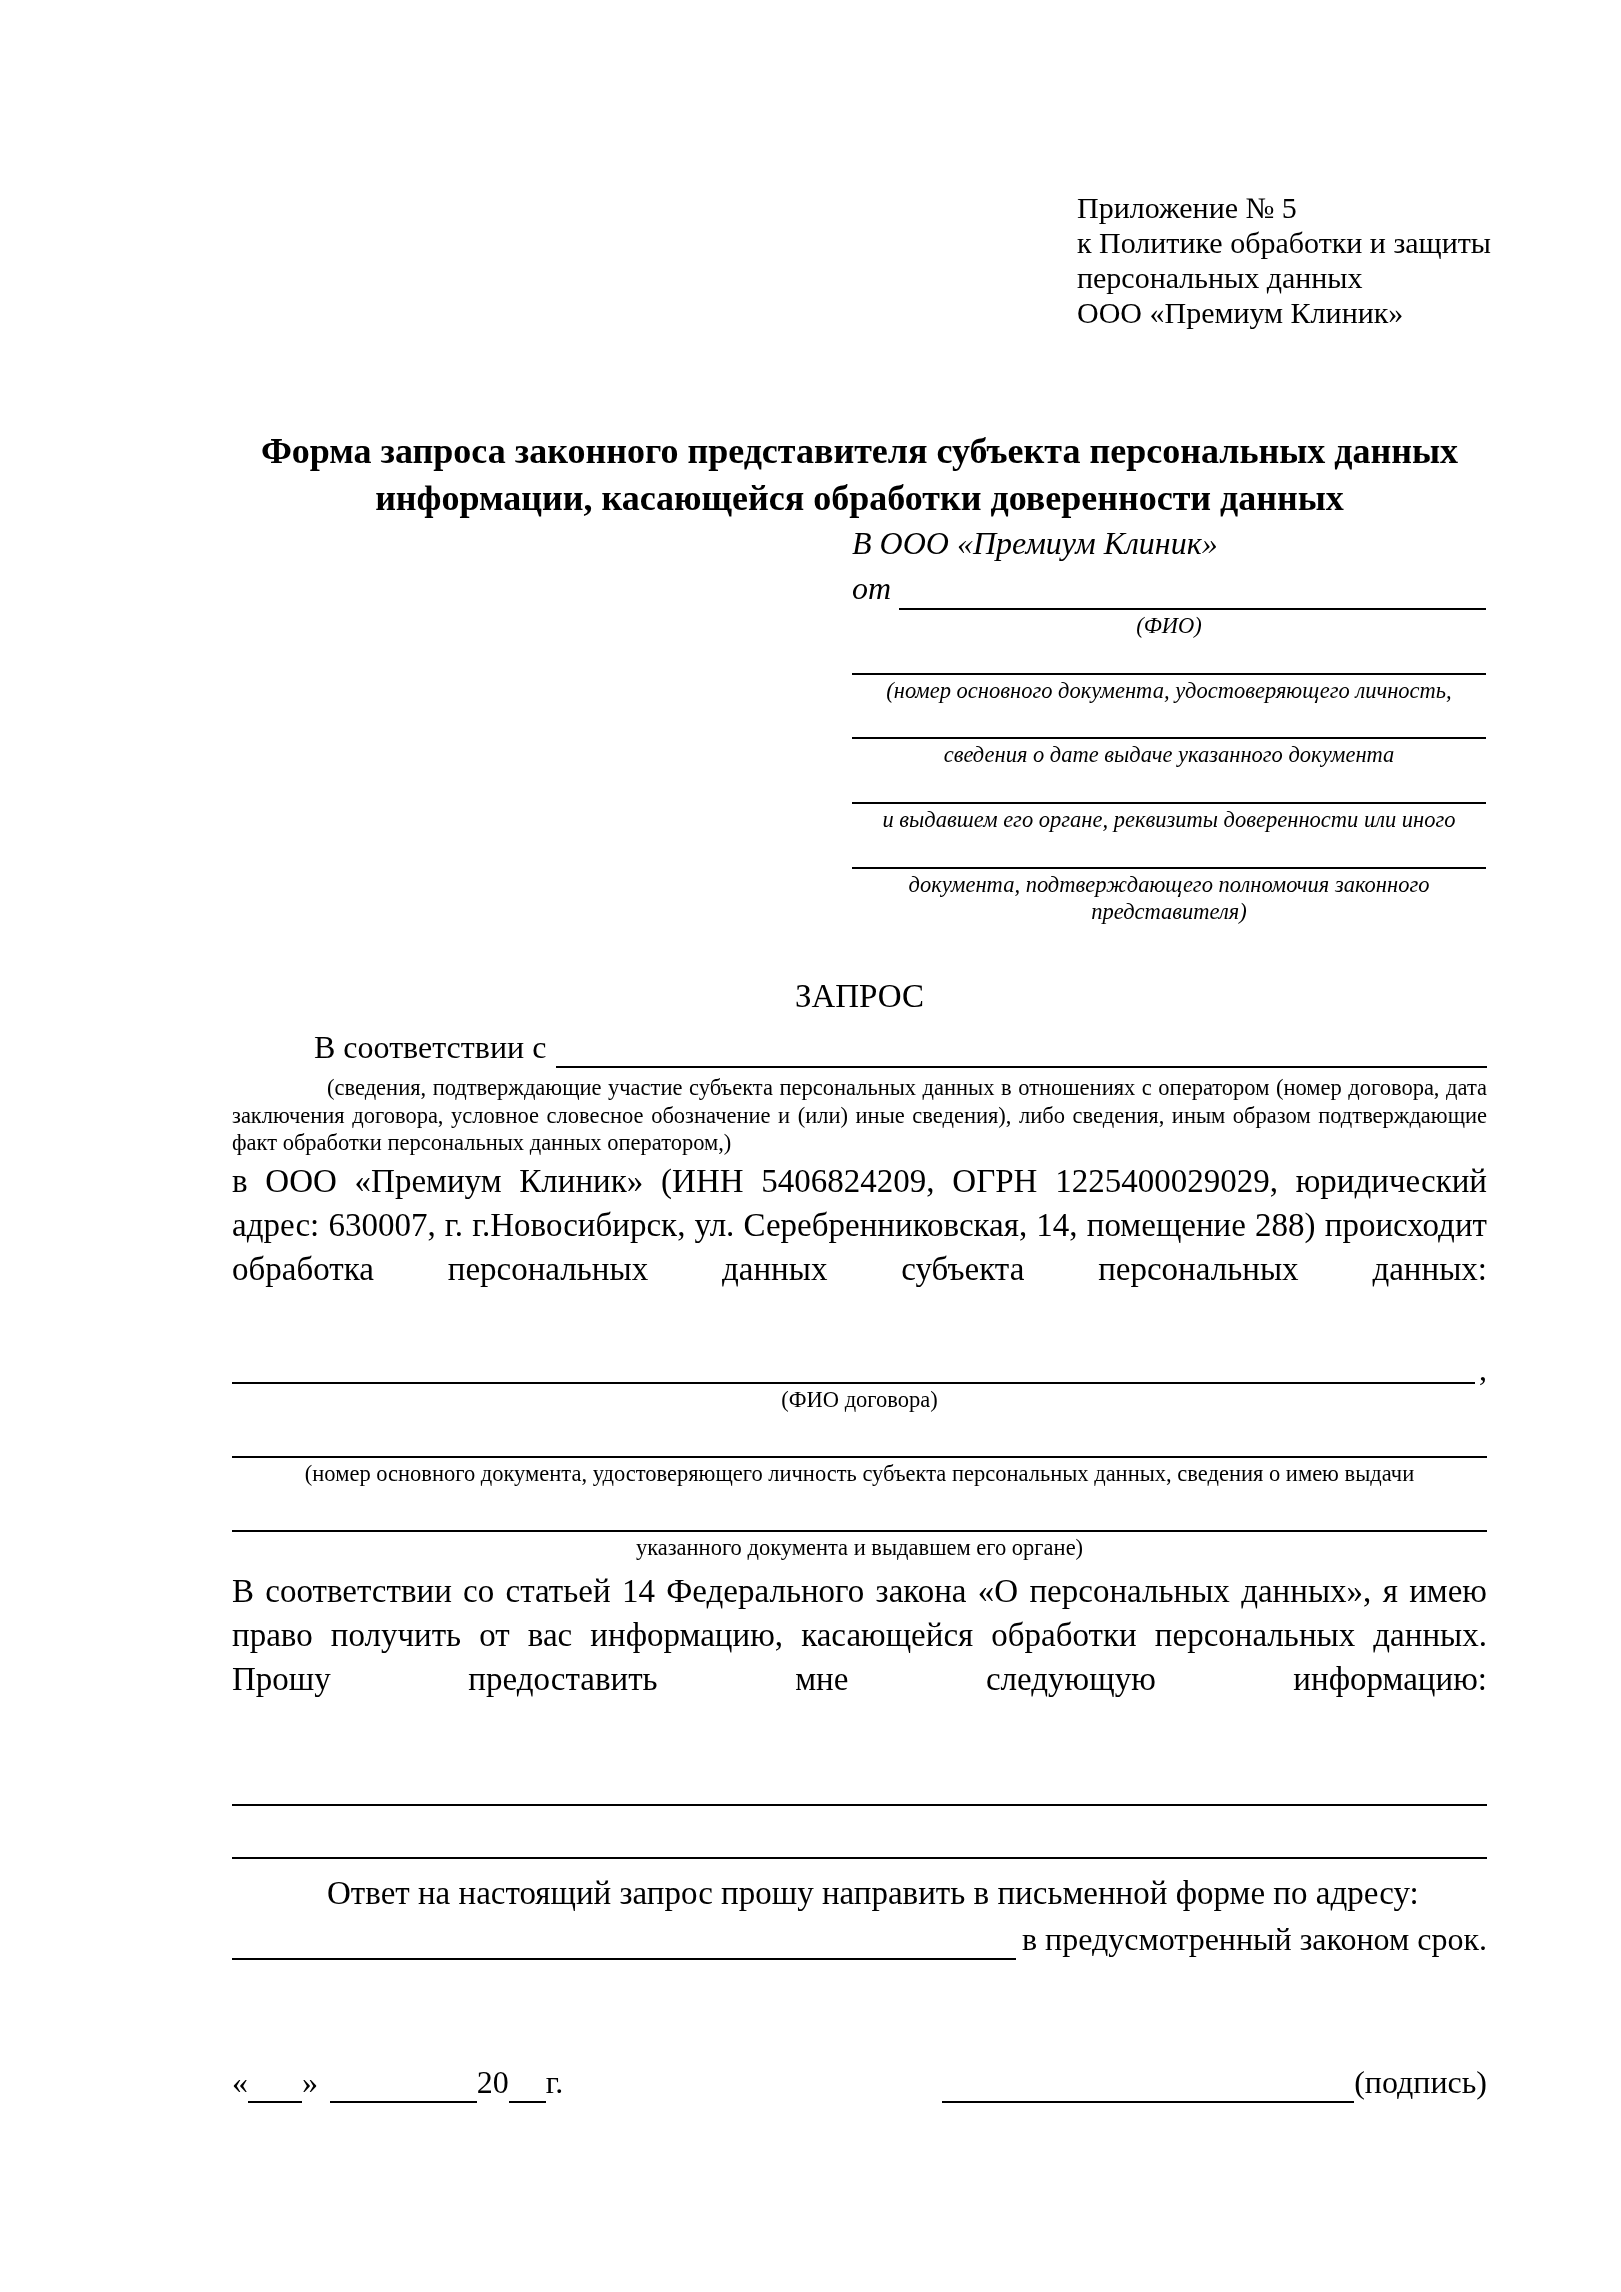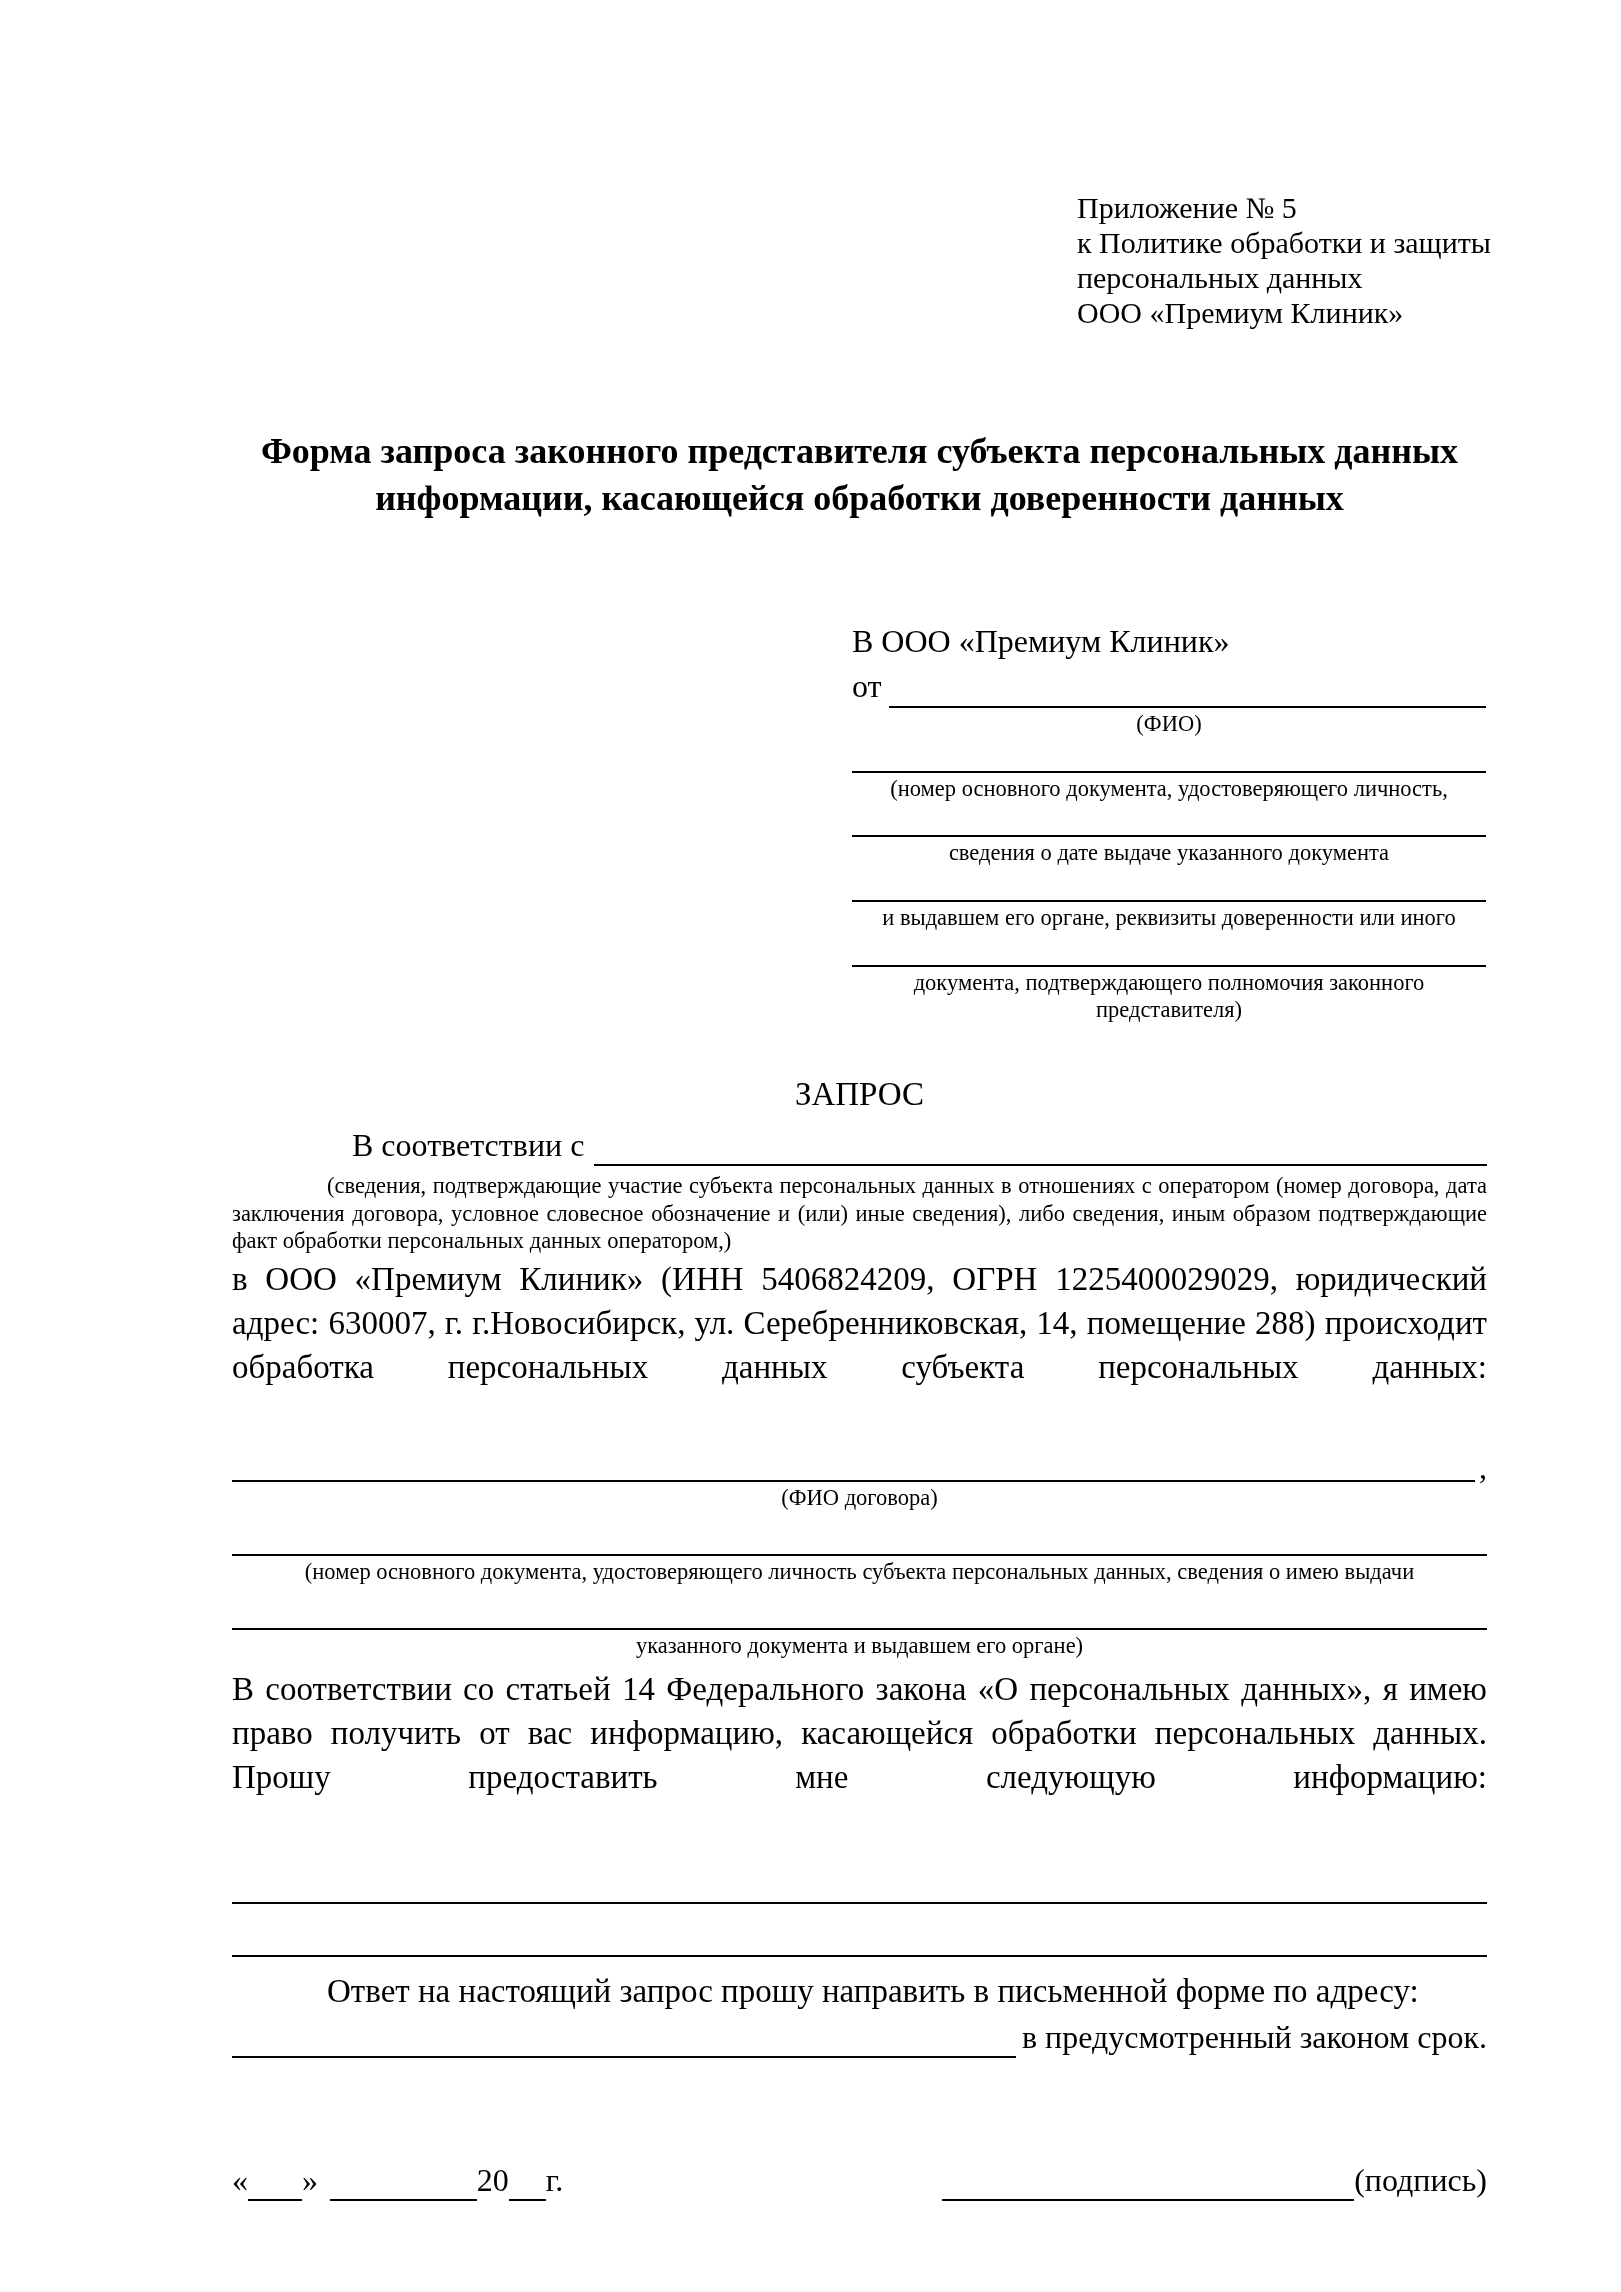--- a/index.html
+++ b/index.html
@@ -18,42 +18,42 @@
     width:421px;
     font-size:30px;line-height:35px;margin-top:48px;
   }
   .form-title{
     margin-top:98px;
     text-align:center;
     font-weight:bold;
     font-size:36px;line-height:47px;
   }
   .recipient{
-    margin-top:98px;
     margin-left:620px;
     width:634px;
+    font-style:italic;
   }
   .recipient .to-line{line-height:43px;}
   .row{display:flex;align-items:flex-end;}
   .fill{flex:1;border-bottom:2.9px solid #000;}
   .from-row{height:45px;}
   .from-row .label{padding-right:7.8px;}
   .caption{
     font-size:22.5px;line-height:27.4px;
     text-align:center;
   }
   .cap-tight{margin-top:2px;margin-bottom:5.9px;}
   .doc-group .blank{height:27.4px;border-bottom:2.9px solid #000;}
   .heading{
     margin-top:49px;
     text-align:center;
     font-size:33px;line-height:43px;
   }
   .accordance-row{margin-top:5.9px;height:45px;}
-  .accordance-row .label{margin-left:120px;padding-right:9.8px;white-space:nowrap;}
+  .accordance-row .label{margin-left:82px;padding-right:9.8px;white-space:nowrap;}
   .small-par{
     margin-top:5.9px;
     font-size:22.5px;line-height:27.4px;
     text-align:justify;
     text-indent:95px;
   }
   .body-par{
     margin-top:2px;
     font-size:33px;line-height:44px;
     text-align:justify;

